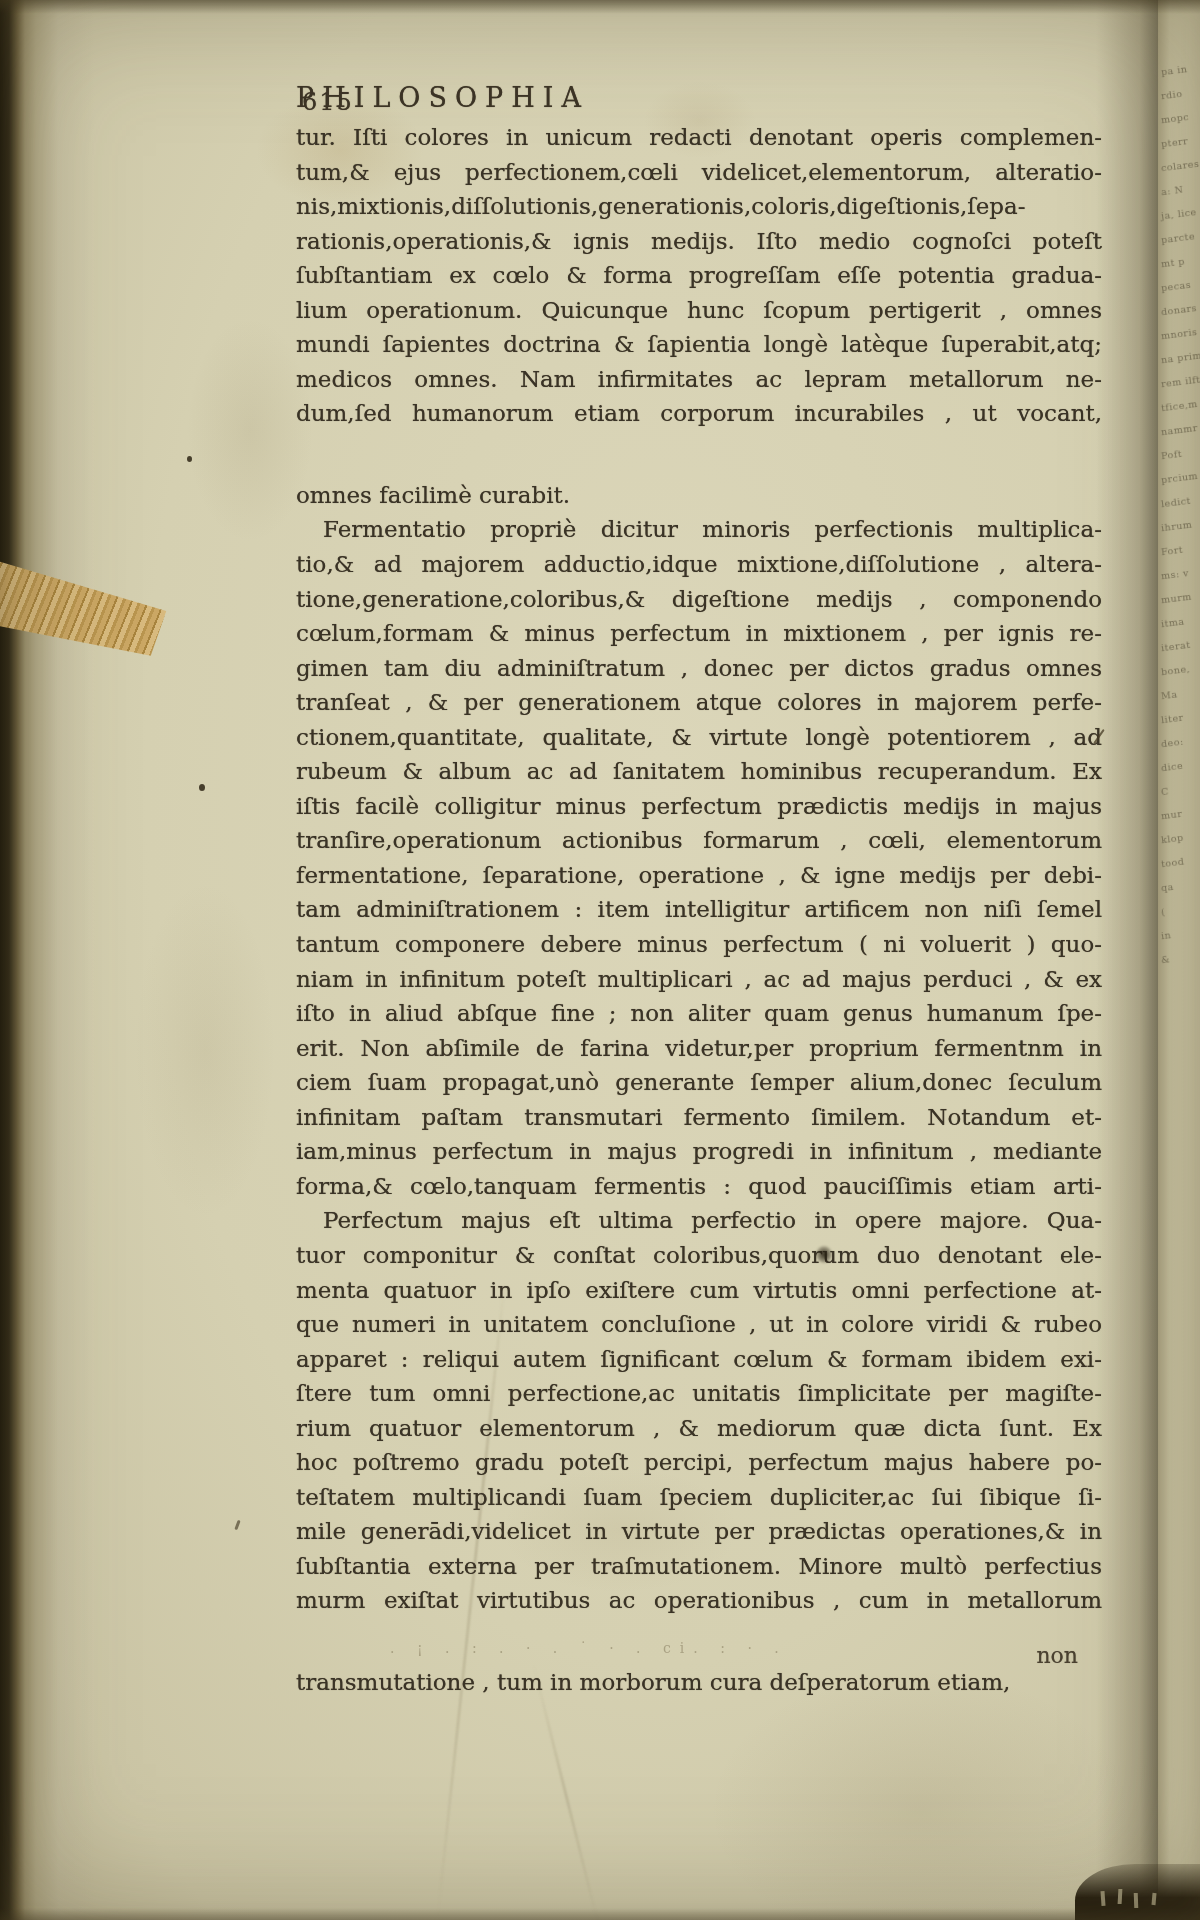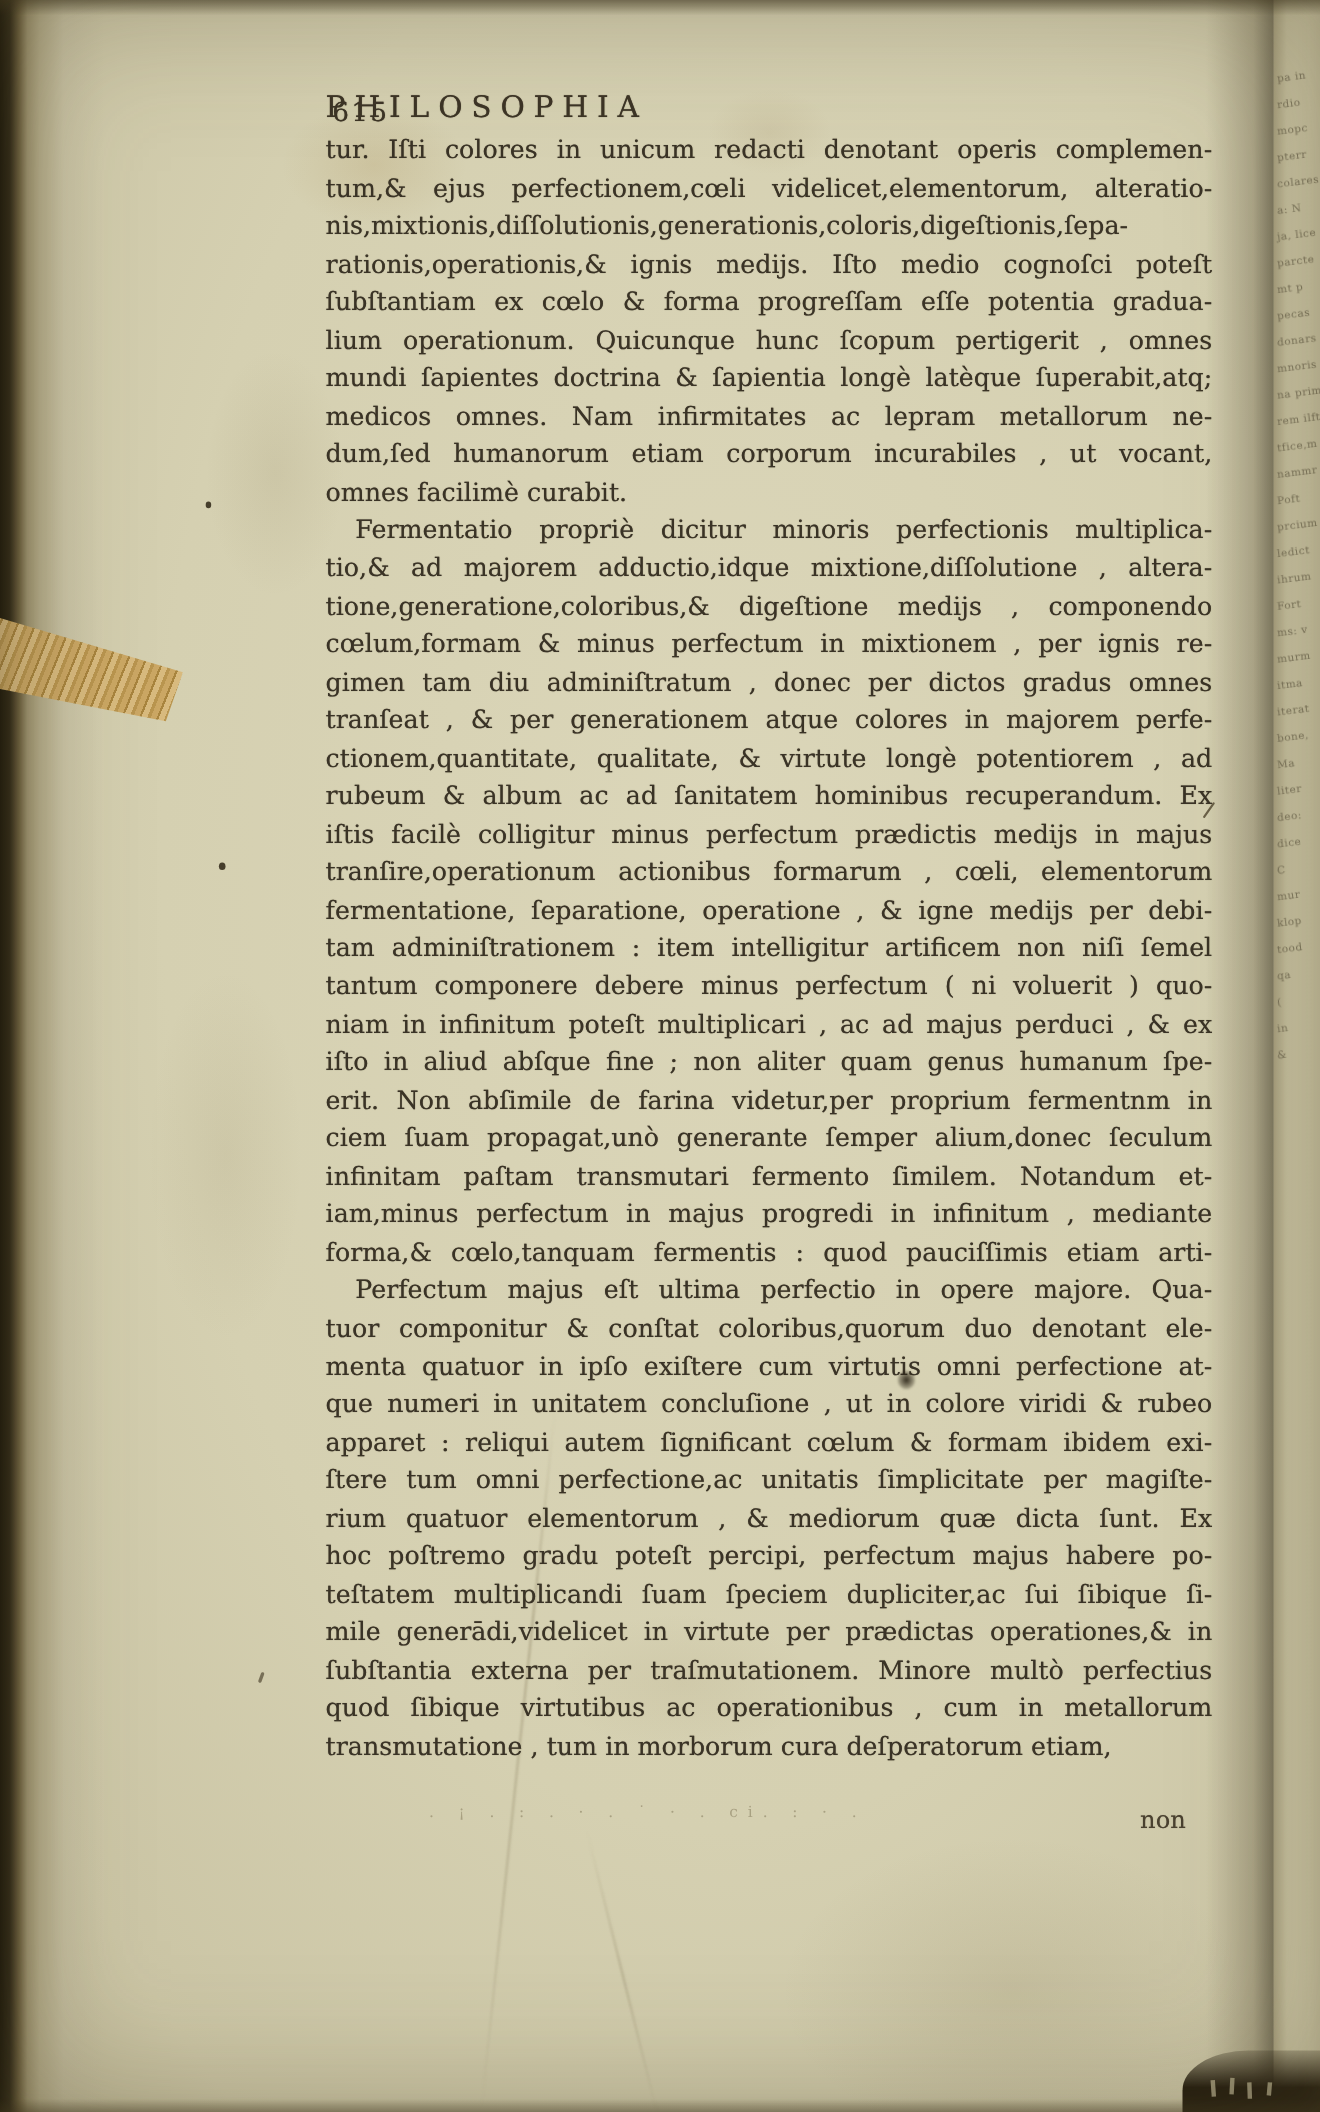--- a/index.html
+++ b/index.html
@@ -28,21 +28,21 @@
     background:repeating-linear-gradient(100deg,#d8ba7e 0 5px,#b9954f 5px 8px,#cba764 8px 13px,#a8843e 13px 15px);
     clip-path:polygon(0 0,100% 24%,97% 95%,0 100%);
     box-shadow:0 4px 7px rgba(40,32,16,.45);}
   .pagenum{position:absolute;left:302px;top:88px;font-size:24px;color:#3c3426;
     letter-spacing:2px;text-shadow:0 0 .8px rgba(58,49,35,.8);}
   .header{position:absolute;left:296px;top:82px;width:806px;text-align:left;
     font-size:27px;letter-spacing:8px;color:#3c3426;text-shadow:0 0 .8px rgba(58,49,35,.8);}
   .text-block{position:absolute;left:296px;top:120px;width:806px;color:#3a3326;
     font-size:23px;line-height:34.55px;text-shadow:0 0 .7px rgba(58,49,35,.75);}
   .line{height:34.55px;text-align:justify;text-align-last:justify;white-space:nowrap;}
-  .line.par-end{text-align-last:left;}
+  .line.par-end{text-align-last:left;margin-top:47px;}
   .line.indent{padding-left:27px;}
   .dots-row{position:absolute;left:390px;top:1640px;width:640px;font-size:14px;
     color:#857b5d;opacity:.55;letter-spacing:9px;filter:blur(.3px);}
   .catchword{position:absolute;left:296px;top:1643px;width:782px;text-align:right;
     font-size:22px;color:#4a4130;text-shadow:0 0 .7px rgba(58,49,35,.6);}
   .fold-shadow{position:absolute;top:0;bottom:0;right:42px;width:62px;
     background:linear-gradient(90deg,rgba(90,80,55,0),rgba(90,80,55,.30) 70%,rgba(42,36,20,.50) 100%);}
   .fore-edge{position:absolute;top:0;bottom:0;right:0;width:42px;overflow:hidden;
     background:linear-gradient(90deg,#aaa281,#c9c3a2 28%,#d2ccab 100%);
     padding-top:52px;box-sizing:border-box;}
@@ -122,21 +122,21 @@
       <div class="line">tuor componitur &amp; conſtat coloribus,quorum duo denotant ele-</div>
       <div class="line">menta quatuor in ipſo exiſtere cum virtutis omni perfectione at-</div>
       <div class="line">que numeri in unitatem concluſione , ut in colore viridi &amp; rubeo</div>
       <div class="line">apparet : reliqui autem ſignificant cœlum &amp; formam ibidem exi-</div>
       <div class="line">ſtere tum omni perfectione,ac unitatis ſimplicitate per magiſte-</div>
       <div class="line">rium quatuor elementorum , &amp; mediorum quæ dicta ſunt.   Ex</div>
       <div class="line">hoc poſtremo gradu poteſt percipi, perfectum majus habere po-</div>
       <div class="line">teſtatem multiplicandi ſuam ſpeciem dupliciter,ac ſui ſibique ſi-</div>
       <div class="line">mile generādi,videlicet in virtute per prædictas operationes,&amp; in</div>
       <div class="line">ſubſtantia externa per traſmutationem.  Minore multò perfectius</div>
-      <div class="line">quod ſibique virtutibus ac operationibus , cum in metallorum</div>
+      <div class="line">murm exiſtat virtutibus ac operationibus , cum in metallorum</div>
       <div class="line par-end">transmutatione , tum in morborum cura deſperatorum etiam,</div>
     </div>
 
   <div class="dots-row">. ¡ .   : .    ·   . ˙ ·    . ci. :   ·  .</div>
   <div class="catchword">non</div>
 
   <div class="blot"></div>
   <div class="mark-diamond"></div>
   <div class="mark-dot-a"></div>
   <div class="mark-dot-b"></div>

